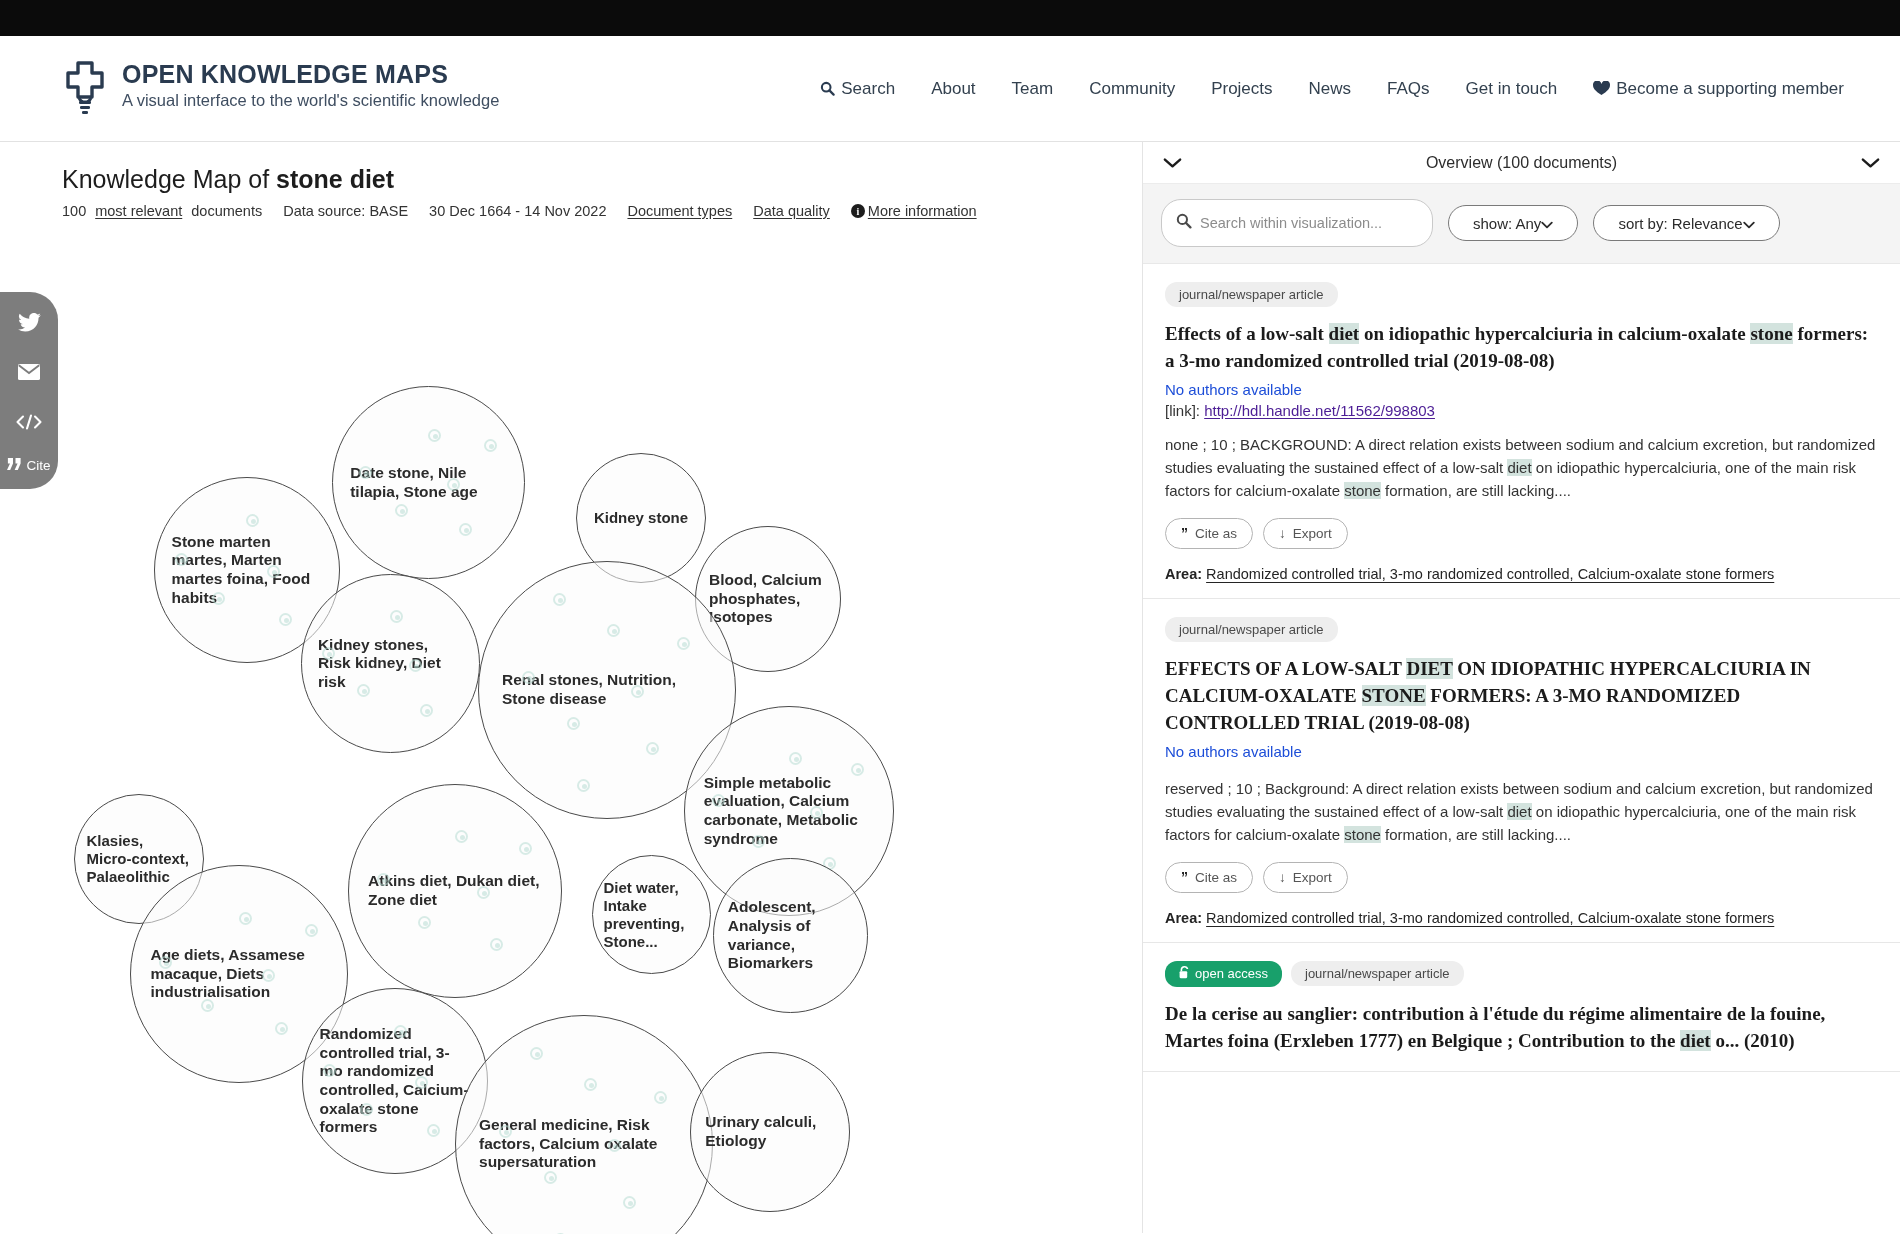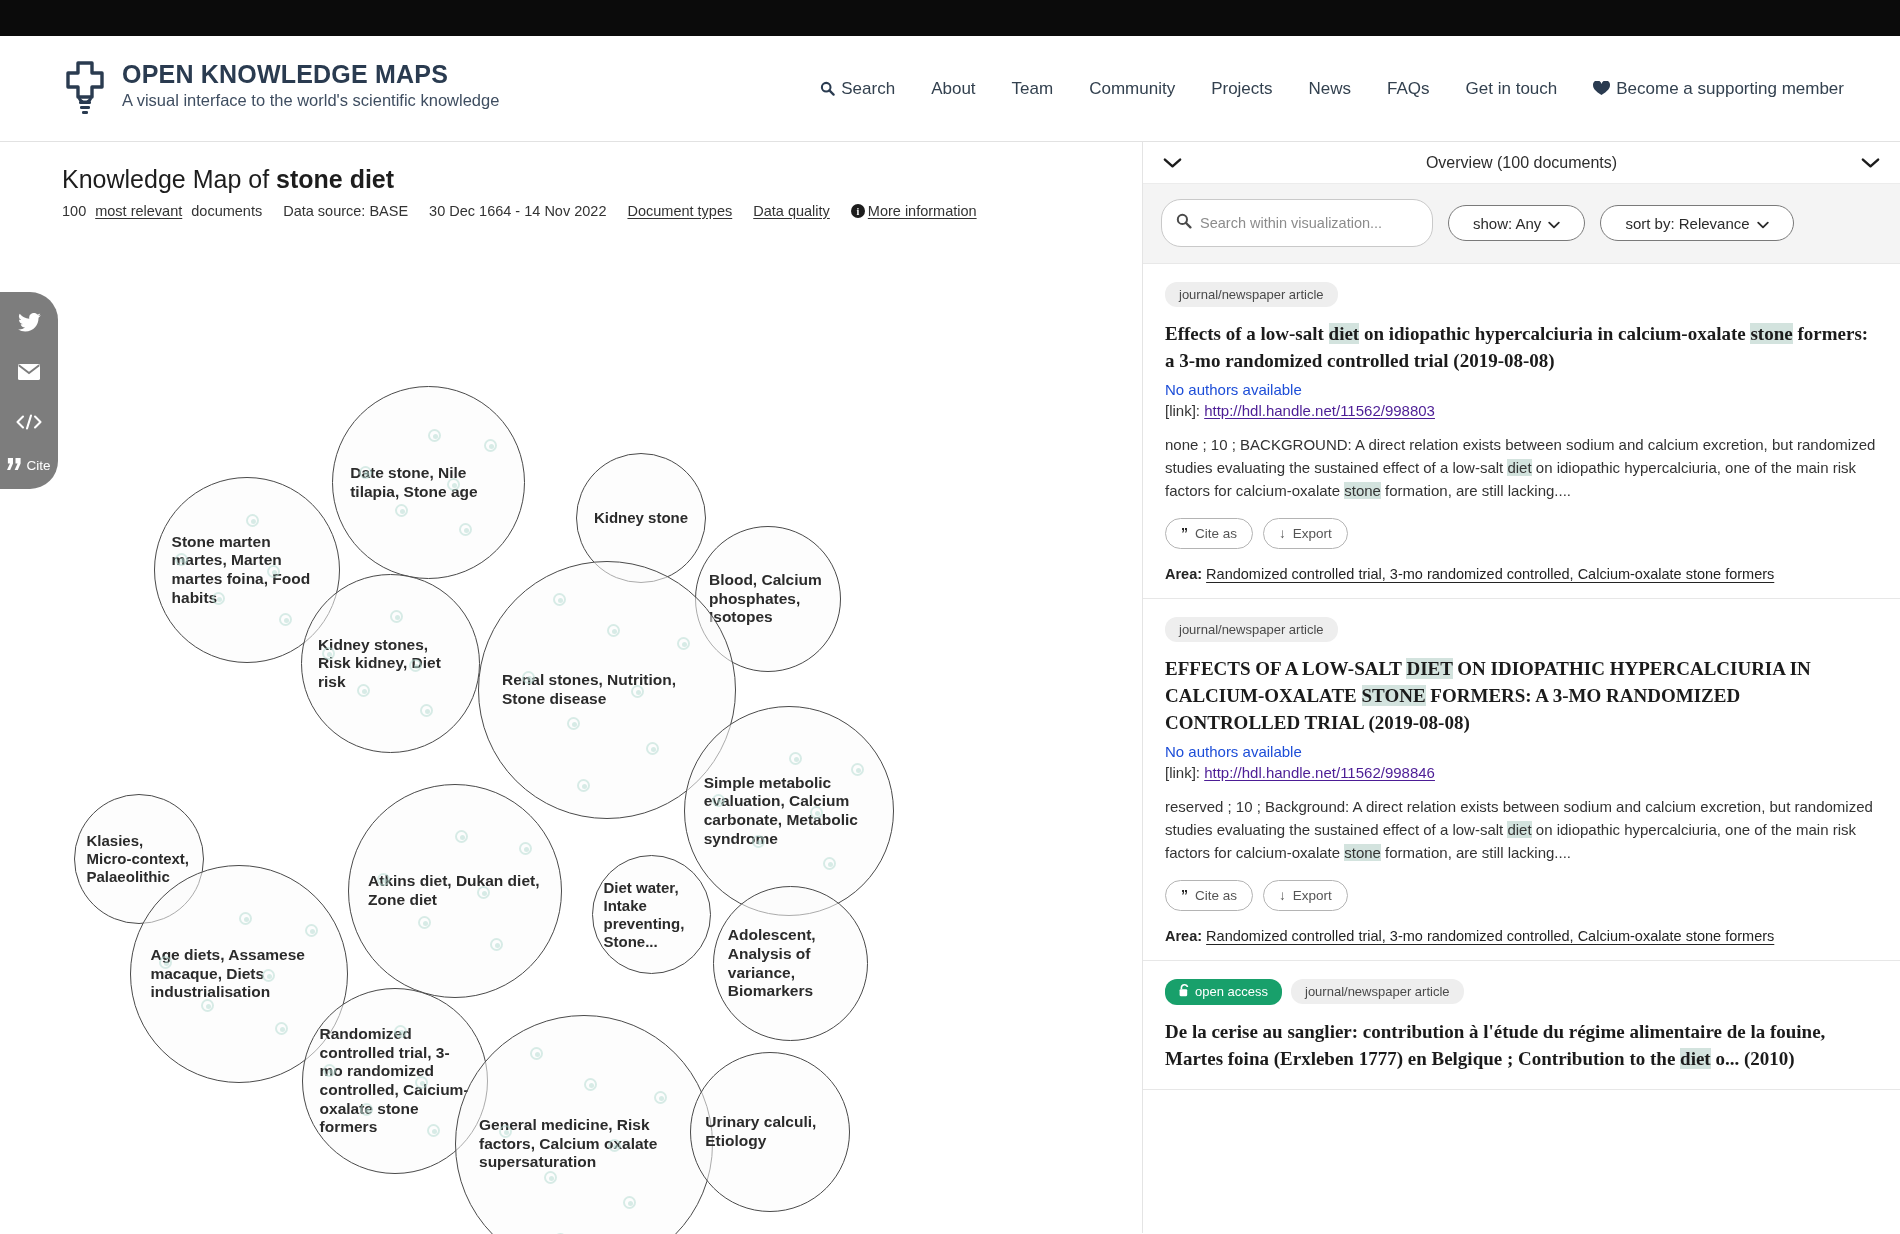--- a/index.html
+++ b/index.html
@@ -117,21 +117,21 @@
     flex: 0 0 272px; height: 48px; border: 1px solid #c9c9c9; border-radius: 20px;
     background: #fff; display: flex; align-items: center; gap: 8px; padding: 0 14px;
   }
   .searchbox input {
     border: 0; outline: 0; font-size: 14.5px; color: #555; width: 100%;
     font-family: "Liberation Sans", sans-serif; background: transparent;
   }
   .searchbox input::placeholder { color: #8c8c8c; }
   .pill {
     height: 36px; border: 1px solid #7a7a7a; border-radius: 20px; background: #fff;
-    display: inline-flex; align-items: center; justify-content: center; gap: 7px;
+    display: inline-flex; align-items: center; justify-content: center; 
     padding: 0 24px; font-size: 15px; color: #2b2b2b; cursor: pointer;
   }
   .docs-list { flex: 1; overflow: hidden; }
   .doc {
     padding: 18px 22px 16px; border-bottom: 1px solid #e7e7e7;
   }
   .tagrow { display: flex; gap: 9px; align-items: center; margin-bottom: 14px; }
   .tag {
     background: #eeeeee; color: #4a4a4a; font-size: 13px;
     border-radius: 12px; padding: 5px 14px; white-space: nowrap;
@@ -339,21 +339,21 @@
           <i class="speck" style="left: 127.879px; top: 101px;"></i>
           <i class="speck" style="left: 68.6626px; top: 130.681px;"></i>
           <i class="speck" style="left: 105.784px; top: 45.2511px;"></i>
           <i class="speck" style="left: 141.211px; top: 153.135px;"></i>
           <i class="speck" style="left: 27.6627px; top: 88.3189px;"></i>
           <i class="speck" style="left: 170.074px; top: 56.5919px;"></i>
         </div>
         <div class="bubble b-sm" style="left: 592px; top: 713px; width: 119px; height: 119px;">
           <span>Diet water, Intake preventing, Stone...</span>
         </div>
-        <div class="bubble" style="left: 713px; top: 744px; width: 155px; height: 155px;">
+        <div class="bubble" style="left: 713px; top: 716px; width: 155px; height: 155px;">
           <span>Adolescent, Analysis of variance, Biomarkers</span>
         </div>
         <div class="bubble" style="left: 130px; top: 723px; width: 218px; height: 218px;">
           <span>Age diets, Assamese macaque, Diets industrialisation</span>
           <i class="speck" style="left: 130.512px; top: 103px;"></i>
           <i class="speck" style="left: 69.9018px; top: 133.379px;"></i>
           <i class="speck" style="left: 107.897px; top: 45.9393px;"></i>
           <i class="speck" style="left: 144.157px; top: 156.362px;"></i>
           <i class="speck" style="left: 27.9371px; top: 90.0205px;"></i>
           <i class="speck" style="left: 173.7px; top: 57.547px;"></i>
@@ -447,21 +447,20 @@
             </button>
           </div>
           <div class="doc-area"><b>Area:</b> <span class="u">Randomized controlled trial, 3-mo randomized controlled, Calcium-oxalate stone formers</span></div>
         </div>
         <div class="doc">
           <div class="tagrow">
             <span class="tag">journal/newspaper article</span>
           </div>
           <div class="doc-title"><span>EFFECTS OF A LOW-SALT </span><span class="hl">DIET</span><span> ON IDIOPATHIC HYPERCALCIURIA IN CALCIUM-OXALATE </span><span class="hl">STONE</span><span> FORMERS: A 3-MO RANDOMIZED CONTROLLED TRIAL (2019-08-08)</span></div>
           <div class="doc-auth">No authors available</div>
-          <div class="doc-link"><span>[link]: </span><a href="#">http://hdl.handle.net/11562/998846</a></div>
           <div class="doc-abs"><span>reserved ; 10 ; Background: A direct relation exists between sodium and calcium excretion, but randomized studies evaluating the sustained effect of a low-salt </span><span class="hl">diet</span><span> on idiopathic hypercalciuria, one of the main risk factors for calcium-oxalate </span><span class="hl">stone</span><span> formation, are still lacking....</span></div>
           <div class="btnrow">
             <button class="obtn">
               <b>”</b>
               <span>Cite as</span>
             </button>
             <button class="obtn">
               <span>↓</span>
               <span>Export</span>
             </button>

